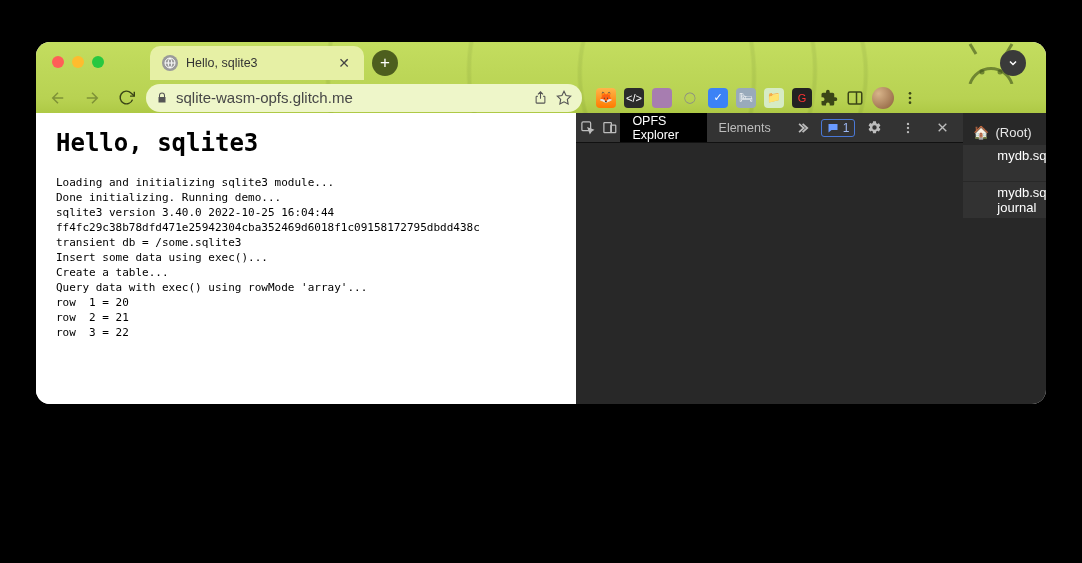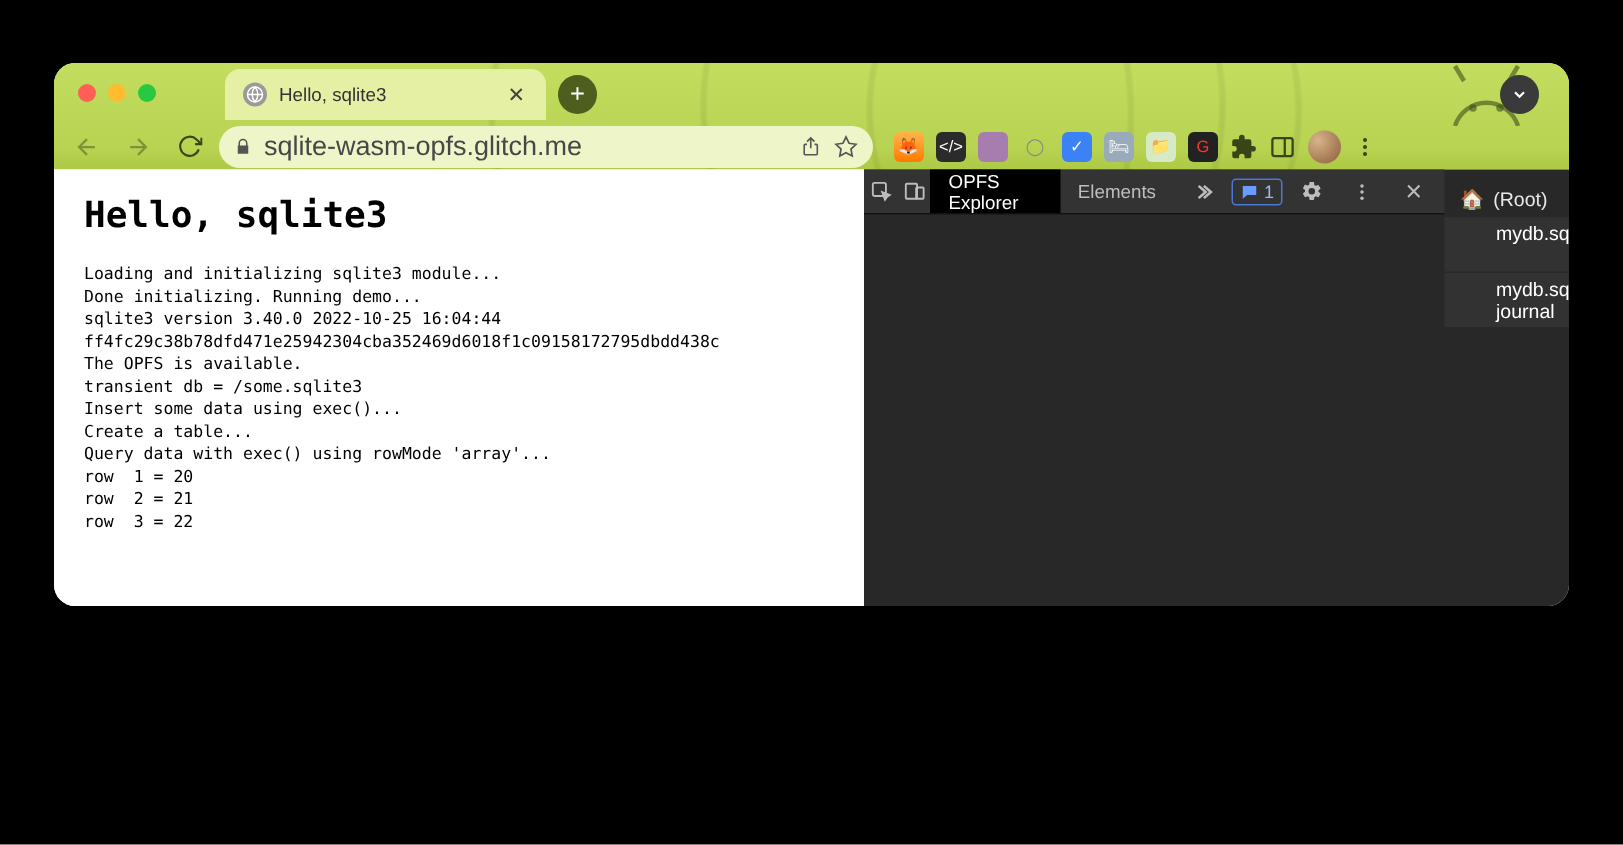--- a/index.html
+++ b/index.html
@@ -86,21 +86,21 @@
     .nav-arrow, .reload-btn {
       width: 28px; height: 28px; display: grid; place-items: center;
       color: #3a4517;
     }
     .nav-arrow.disabled { opacity: .45; }
     .addressbar {
       flex: none; width: 436px;
       height: 28px; border-radius: 14px;
       background: #eef6c9;
       display: flex; align-items: center; padding: 0 10px; gap: 8px;
-      color: #474747; font-size: 18px;
+      color: #474747; font-size: 15px;
     }
     .addressbar .spacer { flex: 1; }
     .ext-icons {
       display: flex; align-items: center; gap: 8px; margin-left: 8px;
     }
     .ext {
       width: 20px; height: 20px; border-radius: 4px;
       display: grid; place-items: center; font-size: 11px; color: #fff;
     }
     .avatar {
@@ -269,21 +269,20 @@
   </div>
 
   <div class="content">
     <div class="page">
       <h1>Hello, sqlite3</h1>
       <div>
         <div class="logline">Loading and initializing sqlite3 module...</div>
         <div class="logline">Done initializing. Running demo...</div>
         <div class="logline">sqlite3 version 3.40.0 2022-10-25 16:04:44</div>
         <div class="logline">ff4fc29c38b78dfd471e25942304cba352469d6018f1c09158172795dbdd438c</div>
-        <div class="logline">The OPFS is available.</div>
         <div class="logline">transient db = /some.sqlite3</div>
         <div class="logline">Insert some data using exec()...</div>
         <div class="logline">Create a table...</div>
         <div class="logline">Query data with exec() using rowMode 'array'...</div>
         <div class="logline">row  1 = 20</div>
         <div class="logline">row  2 = 21</div>
         <div class="logline">row  3 = 22</div>
       </div>
     </div>
 

